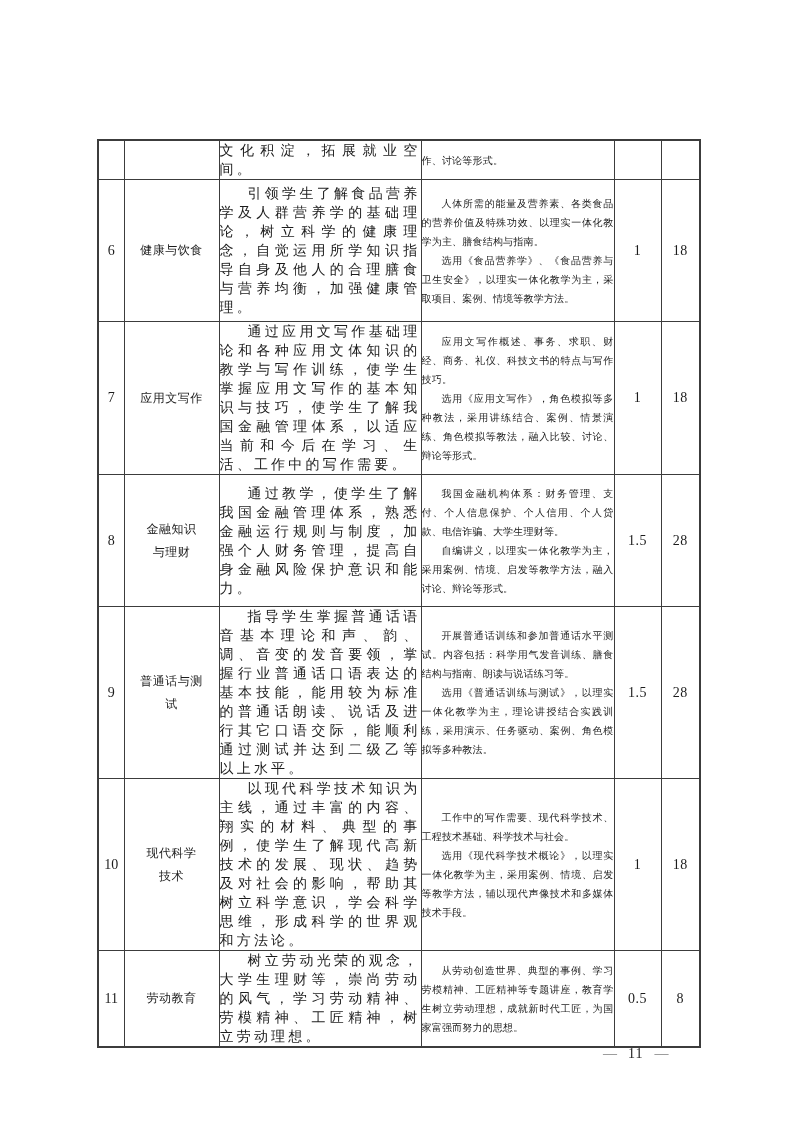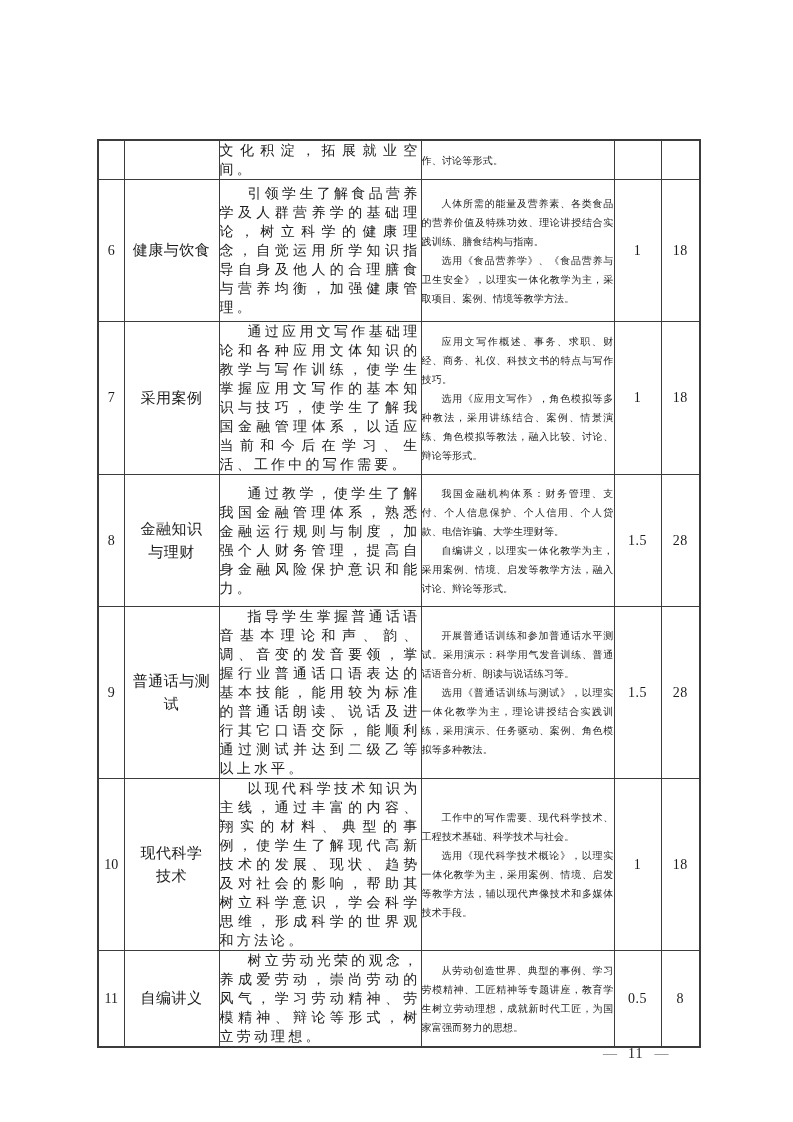--- a/index.html
+++ b/index.html
@@ -30,21 +30,21 @@
   
   tr.row-0 { height: 22px; }
   tr.row-1 { height: 142px; }
   tr.row-2 { height: 148px; }
   tr.row-3 { height: 132px; }
   tr.row-4 { height: 152px; }
   tr.row-5 { height: 148px; }
   tr.row-6 { height: 94px; }
 
   td.c-num    { text-align: center; font-size: 14px; }
-  td.c-name   { text-align: center; font-size: 15px; line-height: 23px; letter-spacing: 0.5px; }
+  td.c-name   { text-align: center; font-size: 12px; line-height: 23px; letter-spacing: 0.5px; }
   td.c-name span { white-space: pre-line; }
   td.c-obj    { padding: 1px 7px; font-size: 14px; line-height: 19px;
                 text-align: justify; letter-spacing: 3.2px; }
   td.c-cont   { padding: 1px 6px; font-size: 10px; line-height: 19px;
                 text-align: justify; letter-spacing: 0.2px; }
   td.c-obj p, td.c-cont p { margin: 0; text-indent: 2em; }
   td.c-obj p.no-indent, td.c-cont p.no-indent { text-indent: 0; }
   td.c-credit, td.c-hours { text-align: center; font-size: 14px; letter-spacing: 0.5px; }
 
   .page-number {
@@ -86,29 +86,29 @@
     <td class="c-credit"><span></span></td>
     <td class="c-hours"><span></span></td>
   </tr>
         <tr class="row-1">
     <td class="c-num"><span>6</span></td>
     <td class="c-name"><span>健康与饮食</span></td>
     <td class="c-obj">
             <p>引领学生了解食品营养学及人群营养学的基础理论，树立科学的健康理念，自觉运用所学知识指导自身及他人的合理膳食与营养均衡，加强健康管理。</p>
           </td>
     <td class="c-cont">
-            <p>人体所需的能量及营养素、各类食品的营养价值及特殊功效、理论讲授结合实践训练、膳食结构与指南。</p>
+            <p>人体所需的能量及营养素、各类食品的营养价值及特殊功效、以理实一体化教学为主、膳食结构与指南。</p>
             <p>选用《食品营养学》、《食品营养与卫生安全》，以理实一体化教学为主，采取项目、案例、情境等教学方法。</p>
           </td>
     <td class="c-credit"><span>1</span></td>
     <td class="c-hours"><span>18</span></td>
   </tr>
         <tr class="row-2">
     <td class="c-num"><span>7</span></td>
-    <td class="c-name"><span>采用案例</span></td>
+    <td class="c-name"><span>应用文写作</span></td>
     <td class="c-obj">
             <p>通过应用文写作基础理论和各种应用文体知识的教学与写作训练，使学生掌握应用文写作的基本知识与技巧，使学生了解我国金融管理体系，以适应当前和今后在学习、生活、工作中的写作需要。</p>
           </td>
     <td class="c-cont">
             <p>应用文写作概述、事务、求职、财经、商务、礼仪、科技文书的特点与写作技巧。</p>
             <p>选用《应用文写作》，角色模拟等多种教法，采用讲练结合、案例、情景演练、角色模拟等教法，融入比较、讨论、辩论等形式。</p>
           </td>
     <td class="c-credit"><span>1</span></td>
     <td class="c-hours"><span>18</span></td>
   </tr>
@@ -127,21 +127,21 @@
     <td class="c-hours"><span>28</span></td>
   </tr>
         <tr class="row-4">
     <td class="c-num"><span>9</span></td>
     <td class="c-name"><span>普通话与测
 试</span></td>
     <td class="c-obj">
             <p>指导学生掌握普通话语音基本理论和声、韵、调、音变的发音要领，掌握行业普通话口语表达的基本技能，能用较为标准的普通话朗读、说话及进行其它口语交际，能顺利通过测试并达到二级乙等以上水平。</p>
           </td>
     <td class="c-cont">
-            <p>开展普通话训练和参加普通话水平测试。采用演示：科学用气发音训练、普通话语音分析、朗读与说话练习等。</p>
+            <p>开展普通话训练和参加普通话水平测试。内容包括：科学用气发音训练、膳食结构与指南、朗读与说话练习等。</p>
             <p>选用《普通话训练与测试》，以理实一体化教学为主，理论讲授结合实践训练，采用演示、任务驱动、案例、角色模拟等多种教法。</p>
           </td>
     <td class="c-credit"><span>1.5</span></td>
     <td class="c-hours"><span>28</span></td>
   </tr>
         <tr class="row-5">
     <td class="c-num"><span>10</span></td>
     <td class="c-name"><span>现代科学
 技术</span></td>
     <td class="c-obj">
@@ -149,23 +149,23 @@
           </td>
     <td class="c-cont">
             <p>工作中的写作需要、现代科学技术、工程技术基础、科学技术与社会。</p>
             <p>选用《现代科学技术概论》，以理实一体化教学为主，采用案例、情境、启发等教学方法，辅以现代声像技术和多媒体技术手段。</p>
           </td>
     <td class="c-credit"><span>1</span></td>
     <td class="c-hours"><span>18</span></td>
   </tr>
         <tr class="row-6">
     <td class="c-num"><span>11</span></td>
-    <td class="c-name"><span>自编讲义</span></td>
+    <td class="c-name"><span>劳动教育</span></td>
     <td class="c-obj">
-            <p>树立劳动光荣的观念，养成爱劳动，崇尚劳动的风气，学习劳动精神、劳模精神、辩论等形式，树立劳动理想。</p>
+            <p>树立劳动光荣的观念，大学生理财等，崇尚劳动的风气，学习劳动精神、劳模精神、工匠精神，树立劳动理想。</p>
           </td>
     <td class="c-cont">
             <p>从劳动创造世界、典型的事例、学习劳模精神、工匠精神等专题讲座，教育学生树立劳动理想，成就新时代工匠，为国家富强而努力的思想。</p>
           </td>
     <td class="c-credit"><span>0.5</span></td>
     <td class="c-hours"><span>8</span></td>
   </tr>
       </tbody>
   </table>
 

